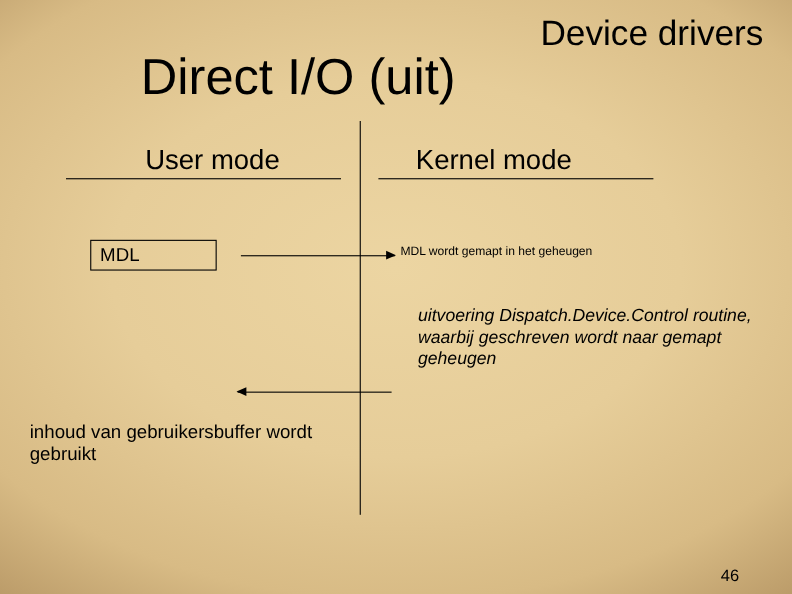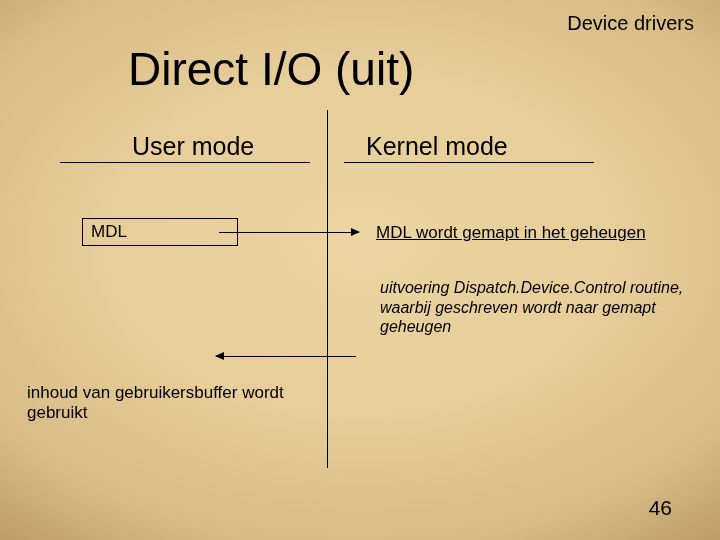--- a/index.html
+++ b/index.html
@@ -15,39 +15,39 @@
         #b69664 92%,
         #9d8052 100%);
     position: relative;
     color: #000;
   }
 
   .header-title {
     position: absolute;
     top: 12px;
     right: 26px;
-    font-size: 20px;
+    font-size: 32px;
     font-weight: 400;
   }
   .slide-title {
     position: absolute;
     top: 42px;
     left: 128px;
     font-size: 46px;
     font-weight: 400;
     font-family: Arial, Helvetica, sans-serif;
   }
 
   .col-label {
     position: absolute;
     top: 132px;
     font-size: 25px;
   }
   .col-label.left  { left: 132px; }
-  .col-label.right { left: 366px; }
+  .col-label.right { left: 378px; }
 
   
   .h-sep {
     position: absolute;
     top: 162px;
     height: 0;
     border-top: 1px solid #000;
   }
   .h-sep.left  { left: 60px;  width: 250px; }
   .h-sep.right { left: 344px; width: 250px; }
@@ -60,21 +60,21 @@
     width: 0;
     height: 358px;
     border-left: 1px solid #000;
   }
 
   
   .mdl-box {
     position: absolute;
     left: 82px;
     top: 218px;
-    width: 156px;
+    width: 115px;
     height: 28px;
     border: 1px solid #000;
     display: flex;
     align-items: center;
     padding-left: 8px;
     font-size: 17px;
     background: transparent;
   }
 
   
@@ -91,24 +91,23 @@
     position: absolute;
     right: -1px;
     top: -4px;
     border-left: 9px solid #000;
     border-top: 4.5px solid transparent;
     border-bottom: 4.5px solid transparent;
   }
 
   .kernel-line1 {
     position: absolute;
-    left: 376px;
+    left: 364px;
     top: 223px;
-    font-size: 17px;
-    text-decoration: underline;
+    font-size: 11px;
   }
 
   .kernel-block2 {
     position: absolute;
     left: 380px;
     top: 278px;
     width: 320px;
     font-size: 16px;
     line-height: 1.22;
     font-style: italic;
@@ -138,22 +137,22 @@
     left: 27px;
     top: 383px;
     width: 260px;
     font-size: 17px;
     line-height: 1.2;
   }
 
   .page-num {
     position: absolute;
     right: 48px;
-    bottom: 20px;
-    font-size: 21px;
+    bottom: 8px;
+    font-size: 15px;
     color: #000;
   }
 </style>
 </head>
 <body>
 
 <div class="header-title">Device drivers</div>
 <div class="slide-title">Direct I/O (uit)</div>
 
 <div class="col-label left">User mode</div>

